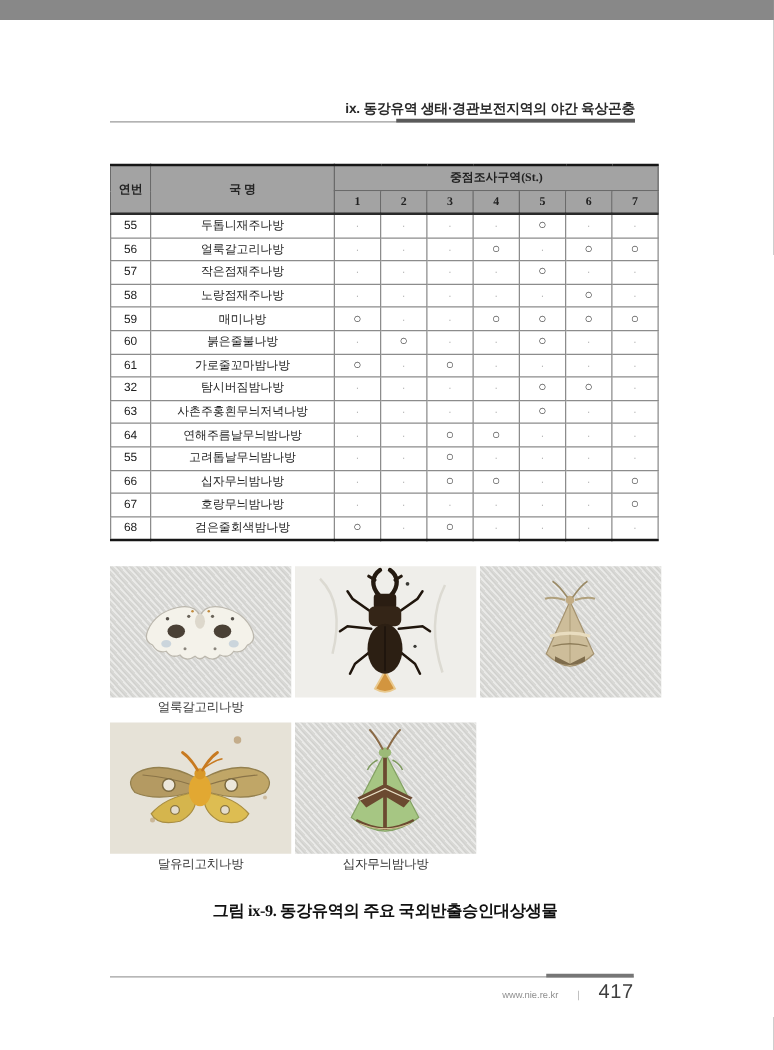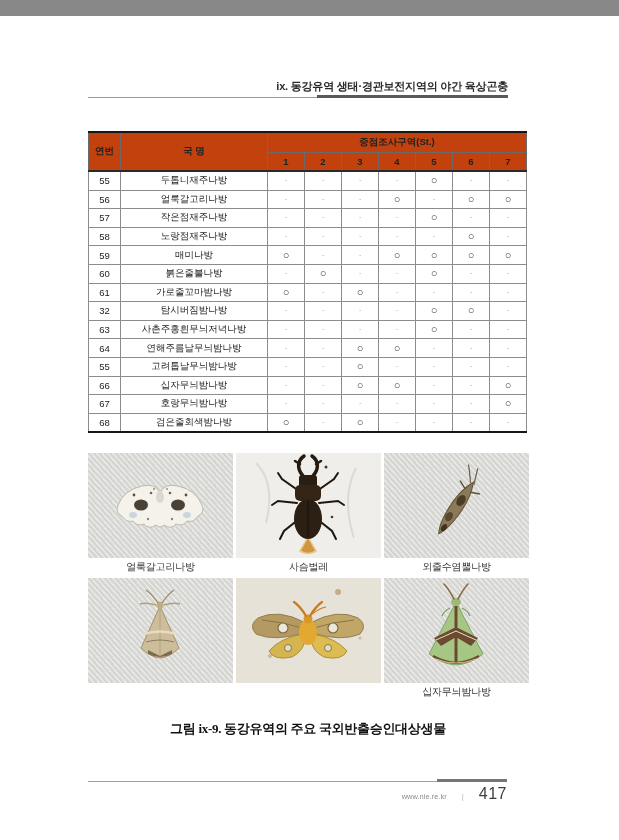--- a/index.html
+++ b/index.html
@@ -19,22 +19,22 @@
 
   
   .tbl-wrap { position:absolute; top:115px; left:88px; }
   table.survey {
     border-collapse:collapse; table-layout:fixed; width:438px;
     border-top:2px solid #161616; border-bottom:2px solid #161616;
     border-left:1px solid #6a6a6a; border-right:1px solid #6a6a6a;
     font-size:9.5px;
   }
   table.survey th {
-    background:#c2410c; font-weight:700; color:#222;
-    border:1px solid #6a6a6a; padding:0; text-align:center;
+    background:#a3a3a3; font-weight:700; color:#222;
+    border:1px solid #6a6a6a; padding:0; text-align:center;font-family:Liberation Serif, serif;
   }
   table.survey thead tr.r1 th { height:19px; }
   table.survey thead tr.r2 th { height:17px; }
   table.survey thead { border-bottom:2px solid #2a2a2a; }
   table.survey td {
     border:1px solid #8c8c8c; height:17.6px; padding:0;
     text-align:center; vertical-align:middle; color:#222;
   }
   td.mark.dot    { color:#9a9a9a; font-size:8px; }
   td.mark.circle { color:#3c3c3c; font-size:11px; line-height:1; }
@@ -319,40 +319,22 @@
           <path d="M80,11 L85,8" stroke="#241a10" stroke-width="2.5" stroke-linecap="round"></path>
           <path d="M72,84 L64,98 Q72,103 80,98 Z" fill="#d2953f" stroke="#e9c98e" stroke-width="1.5"></path>
           <rect x="63" y="22" width="18" height="12" rx="3" fill="#2a1d12"></rect>
           <rect x="59" y="32" width="26" height="16" rx="5" fill="#342517"></rect>
           <ellipse cx="72" cy="66" rx="14" ry="20" fill="#2c1f13"></ellipse>
           <line x1="72" y1="48" x2="72" y2="84" stroke="#19110a" stroke-width="1"></line>
           <circle cx="90" cy="14" r="1.5" fill="#3a3a36"></circle>
           <circle cx="96" cy="64" r="1.3" fill="#3a3a36"></circle>
         </svg>
       </div>
-      <figcaption class="photo-caption">사슴벌레</figcaption>
     </figure>
 
-    <figure class="photo">
-      <div class="photo-frame fabric">
-        <svg width="145" height="105" viewBox="0 0 145 105">
-          <g transform="rotate(34 72 55)">
-            <path d="M72,24 Q79,38 78,60 Q77,78 72,86 Q67,78 66,60 Q65,38 72,24 Z" fill="#8a7a58" stroke="#5e5138" stroke-width="1"></path>
-            <ellipse cx="72" cy="46" rx="4" ry="6" fill="#4a3d28"></ellipse>
-            <ellipse cx="71" cy="66" rx="3.5" ry="5" fill="#57482f"></ellipse>
-            <ellipse cx="73" cy="78" rx="2.5" ry="4" fill="#3e3322"></ellipse>
-            <path d="M70,26 Q62,16 58,12" stroke="#6b5c40" stroke-width="1.2" fill="none"></path>
-            <path d="M74,26 Q70,16 68,10" stroke="#6b5c40" stroke-width="1.2" fill="none"></path>
-            <path d="M69,34 L60,30" stroke="#5e5138" stroke-width="1.4" fill="none"></path>
-            <path d="M75,34 L84,30" stroke="#5e5138" stroke-width="1.4" fill="none"></path>
-          </g>
-        </svg>
-      </div>
-      <figcaption class="photo-caption">외줄수염뿔나방</figcaption>
-    </figure>
 
     <figure class="photo">
       <div class="photo-frame fabric">
         <svg width="145" height="105" viewBox="0 0 145 105">
           <path d="M72,28 L91,70 Q82,79 72,80 Q62,79 53,70 Z" fill="#cdbd9a" stroke="#a59370" stroke-width="1"></path>
           <path d="M72,30 L72,79" stroke="#b3a27e" stroke-width="1"></path>
           <path d="M56,56 Q72,51 88,56" stroke="#e9ddc0" stroke-width="2.5" fill="none"></path>
           <path d="M58,64 Q72,60 86,64" stroke="#8d7c58" stroke-width="1" fill="none"></path>
           <path d="M60,72 L72,78 L84,72 L84,76 Q72,82 60,76 Z" fill="#7e6c4c"></path>
           <circle cx="72" cy="27" r="3.5" fill="#c2ac84"></circle>
@@ -380,20 +362,21 @@
           <circle cx="97" cy="50" r="5" fill="#ece7db" stroke="#7c6a40" stroke-width="1.2"></circle>
           <circle cx="52" cy="70" r="3.5" fill="#e4dccc" stroke="#8a763f" stroke-width="1"></circle>
           <circle cx="92" cy="70" r="3.5" fill="#e4dccc" stroke="#8a763f" stroke-width="1"></circle>
           <ellipse cx="72" cy="54" rx="9" ry="13" fill="#e2a832"></ellipse>
           <circle cx="72" cy="41" r="4.5" fill="#d89828"></circle>
           <path d="M70,38 Q64,28 58,24" stroke="#c87a20" stroke-width="2.2" fill="none" stroke-linecap="round"></path>
           <path d="M74,38 Q80,28 86,24" stroke="#c87a20" stroke-width="2.2" fill="none" stroke-linecap="round"></path>
           <path d="M76,36 Q84,30 90,29" stroke="#c87a20" stroke-width="1.2" fill="none"></path>
         </svg>
       </div>
+      <figcaption class="photo-caption">달유리고치나방</figcaption>
     </figure>
 
     <figure class="photo">
       <div class="photo-frame fabric">
         <svg width="145" height="105" viewBox="0 0 145 105">
           <path d="M72,24 L99,76 Q86,86 72,87 Q58,86 45,76 Z" fill="#a6c683" stroke="#84a264" stroke-width="1"></path>
           <path d="M72,28 L72,86" stroke="#6b4a30" stroke-width="3"></path>
           <path d="M50,60 L70,50 L74,50 L94,60 L87,68 L72,59 L57,68 Z" fill="#6b4a30"></path>
           <path d="M52,62 L72,53 L92,62" stroke="#e9e0c6" stroke-width="1" fill="none"></path>
           <path d="M49,78 Q60,84 72,85 Q84,84 95,78" stroke="#6b4a30" stroke-width="2" fill="none"></path>

